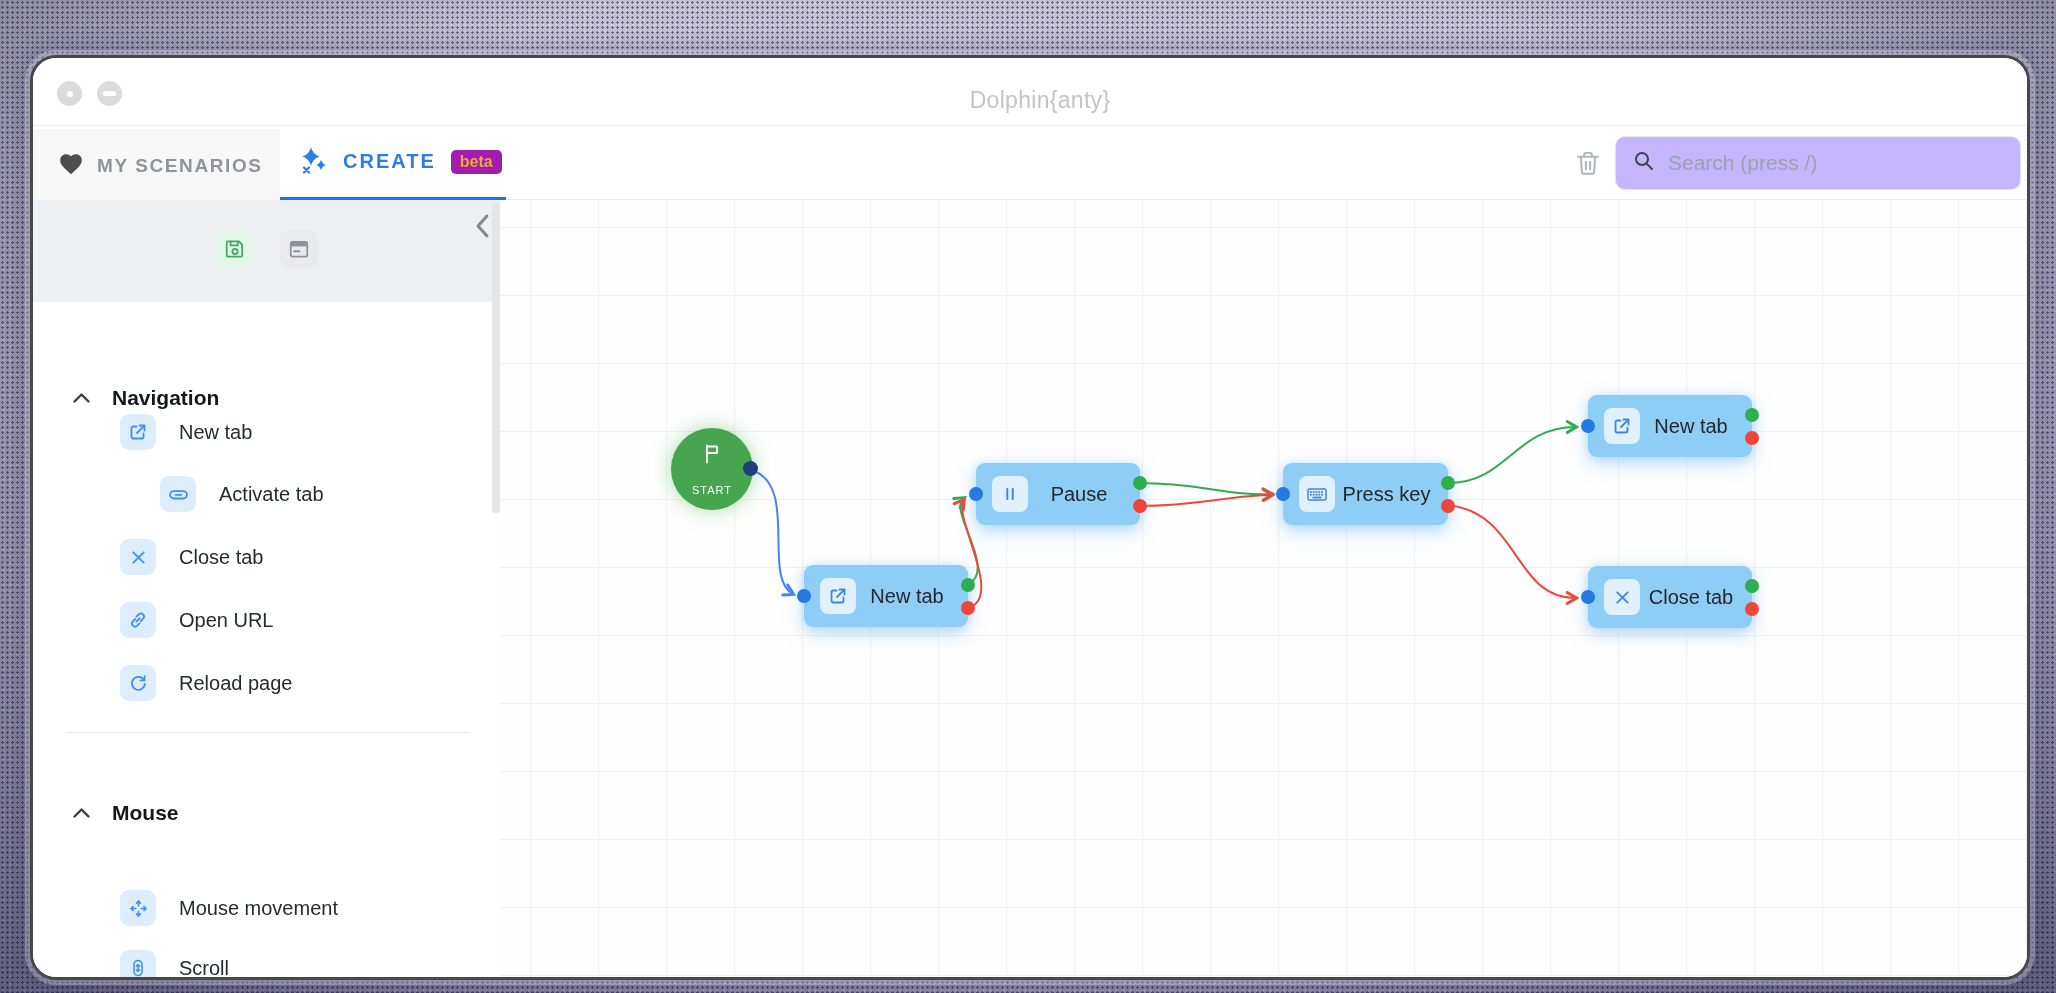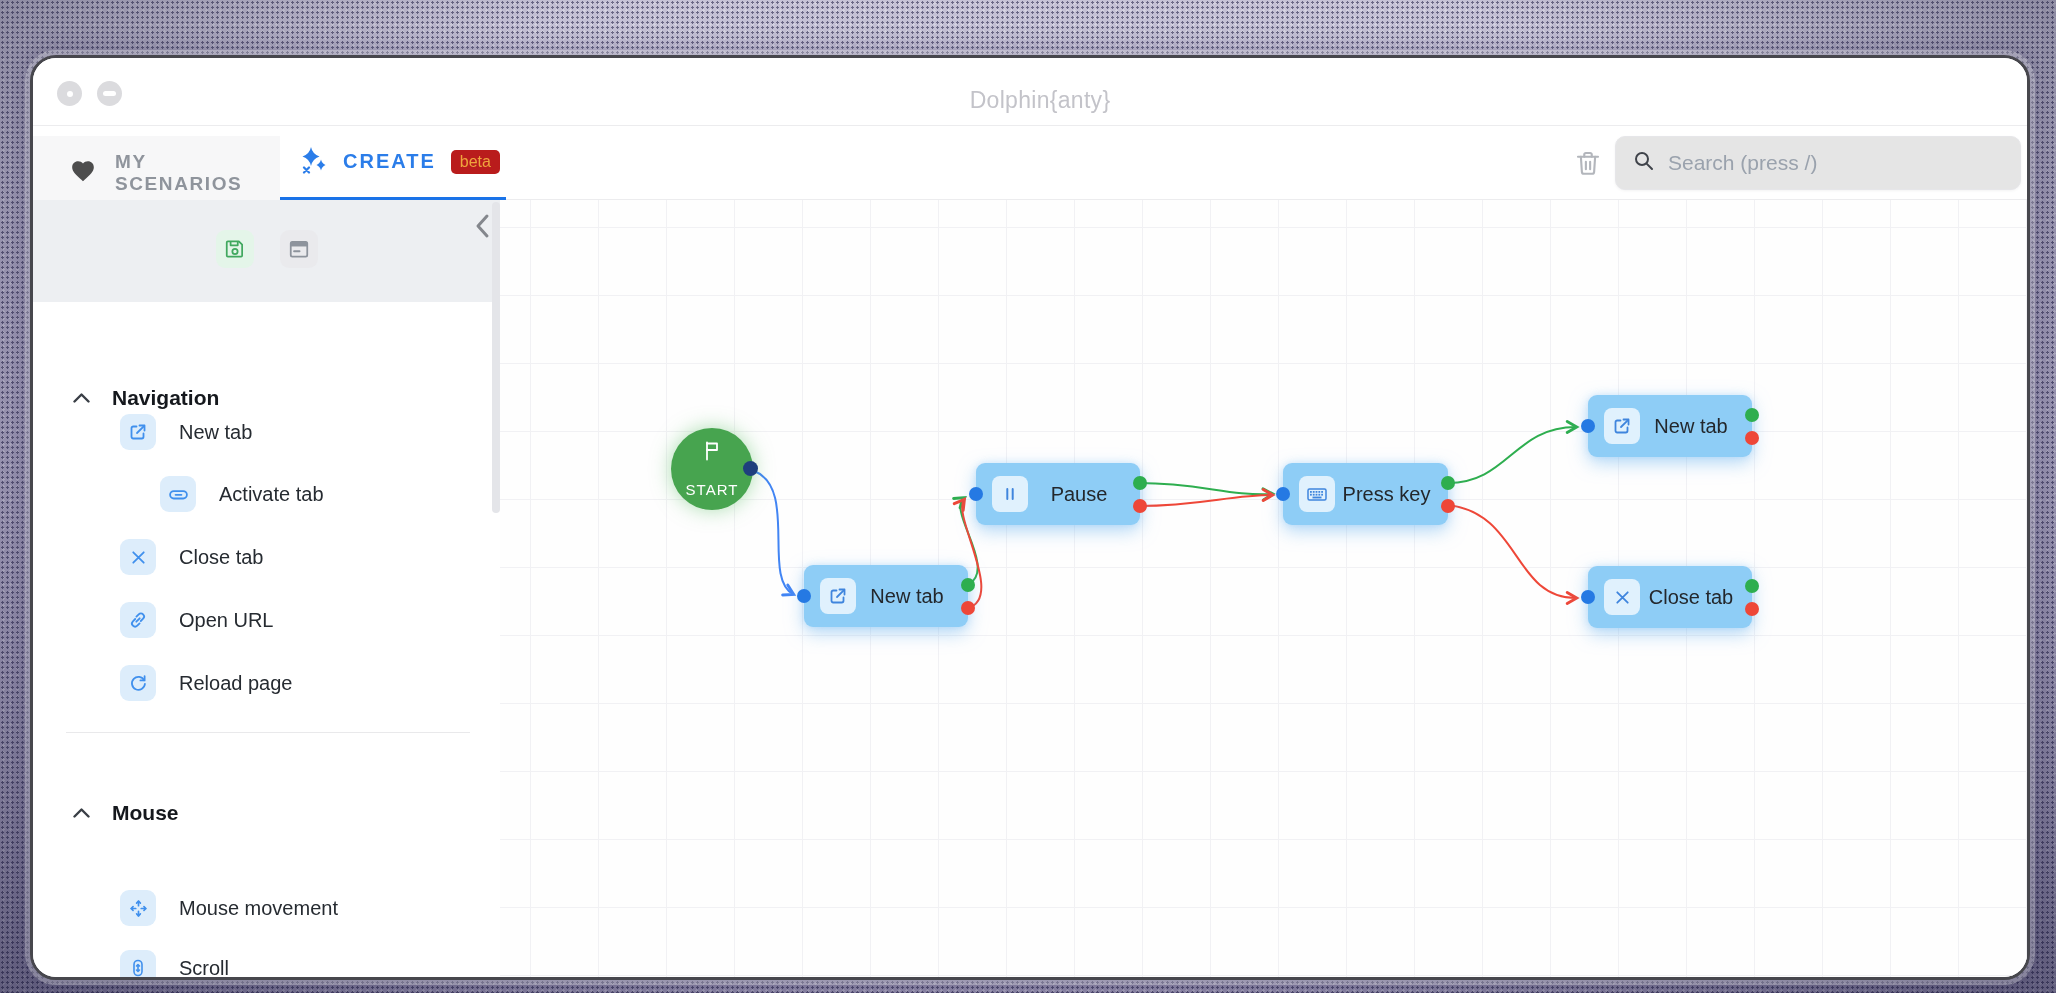--- a/index.html
+++ b/index.html
@@ -27,30 +27,30 @@
   .titlebar { position:relative; height:68px; background:#fff; border-bottom:1px solid #ececee; }
   .title { position:absolute; left:0; right:0; top:0; height:84px; display:flex; align-items:center; justify-content:center;
     color:#c3c3c9; font-size:23px; letter-spacing:.3px;margin-left:20px; }
   .win-controls { position:absolute; left:24px; top:23px; display:flex; gap:15px; }
   .win-btn { width:25px; height:25px; border-radius:50%; background:#dbdbde; position:relative; }
   .win-btn .dot { position:absolute; left:50%; top:50%; width:6px; height:6px; margin:-3px 0 0 -3px; border-radius:50%; background:#fff; }
   .win-btn .minus { position:absolute; left:50%; top:50%; width:13px; height:5px; margin:-2.5px 0 0 -6.5px; border-radius:3px; background:#fff; }
 
   
   .tabbar { position:relative; height:74px; background:#fff; border-bottom:1px solid #ececee; }
-  .tab-myscenarios { position:absolute; left:0; top:10px; width:247px; height:74px; background:#f7f7f8;
-    display:flex; align-items:center; padding-left:36px; gap:18px; }
+  .tab-myscenarios { position:absolute; left:0; top:3px; width:247px; height:74px; background:#f7f7f8;
+    display:flex; align-items:center; padding-left:24px; gap:12px; }
   .tab-myscenarios .label { color:#8f949c; font-size:19px; font-weight:600; letter-spacing:1.6px; }
   .tab-create { position:absolute; left:247px; top:0; width:226px; height:74px; background:#fff;
     display:flex; align-items:center; padding-left:20px; gap:15px; border-bottom:3px solid #1a73e8; }
   .tab-create .label { color:#2b7de9; font-size:20px; font-weight:700; letter-spacing:2px; }
-  .beta-badge { background:#b91c1c; color:#efa53d; font-size:16px; font-weight:400;
+  .beta-badge { background:#a21caf; color:#efa53d; font-size:16px; font-weight:700;
     padding:3px 9px; border-radius:5px; }
   .trash-btn { position:absolute; left:1540px; top:22px; width:30px; height:30px; color:#b3b6bc; }
-  .searchbox { position:absolute; left:1582px; top:10px; width:406px; height:54px; background:#e5e5e5;
+  .searchbox { position:absolute; left:1582px; top:10px; width:406px; height:54px; background:#c4b5fd;
     border:1px solid #e6e6e9; border-radius:10px; box-shadow:0 1px 3px rgba(0,0,0,.05);
     display:flex; align-items:center; padding:12px 16px; gap:12px; }
   .searchbox input { border:none; outline:none; flex:1; font-size:21px; color:#3c4043; font-family:"Liberation Sans",sans-serif; background:transparent; }
   .searchbox input::placeholder { color:#9aa2ad; }
 
   
   .content { position:relative; height:777px; display:flex; }
 
   
   .sidebar { position:relative; width:467px; height:777px; background:#fff; flex:none; }
@@ -76,21 +76,21 @@
   .canvas { position:relative; flex:1; height:777px; background:#fefefe; overflow:hidden;
     background-image:
       linear-gradient(to right, #f1f1f4 1px, transparent 1px),
       linear-gradient(to bottom, #f1f1f4 1px, transparent 1px);
     background-size:68px 68px; background-position:30px 27px; }
   .edges { position:absolute; left:0; top:0; width:1527px; height:777px; }
 
   .start-node { position:absolute; left:171px; top:228px; width:82px; height:82px; border-radius:50%;
     background:#47a44f; box-shadow:0 0 20px rgba(90,190,100,.5);
     display:flex; flex-direction:column; align-items:center; justify-content:center; gap:2px; color:#fff; }
-  .start-node .slabel { font-size:15px; letter-spacing:1px;margin-top:13px; }
+  .start-node .slabel { font-size:11px; letter-spacing:1px;margin-top:13px; }
 
   .flow-node { position:absolute; height:62px; background:#8ecdf6; border-radius:9px;
     box-shadow:0 6px 18px rgba(120,185,240,.55), 0 0 6px rgba(140,200,250,.3);
     display:flex; align-items:center; padding-left:16px; }
   .flow-node .nibox { width:36px; height:36px; border-radius:8px; background:#e0f1fd; color:#3f85dd;
     display:flex; align-items:center; justify-content:center; flex:none; }
   .flow-node .nlabel { flex:1; text-align:center; font-size:20px; color:#23272c; padding-right:10px; }
 
   .port { position:absolute; width:14px; height:14px; border-radius:50%; }
   .port-in { left:-7px; top:50%; margin-top:-7px; background:#2579e3; }

